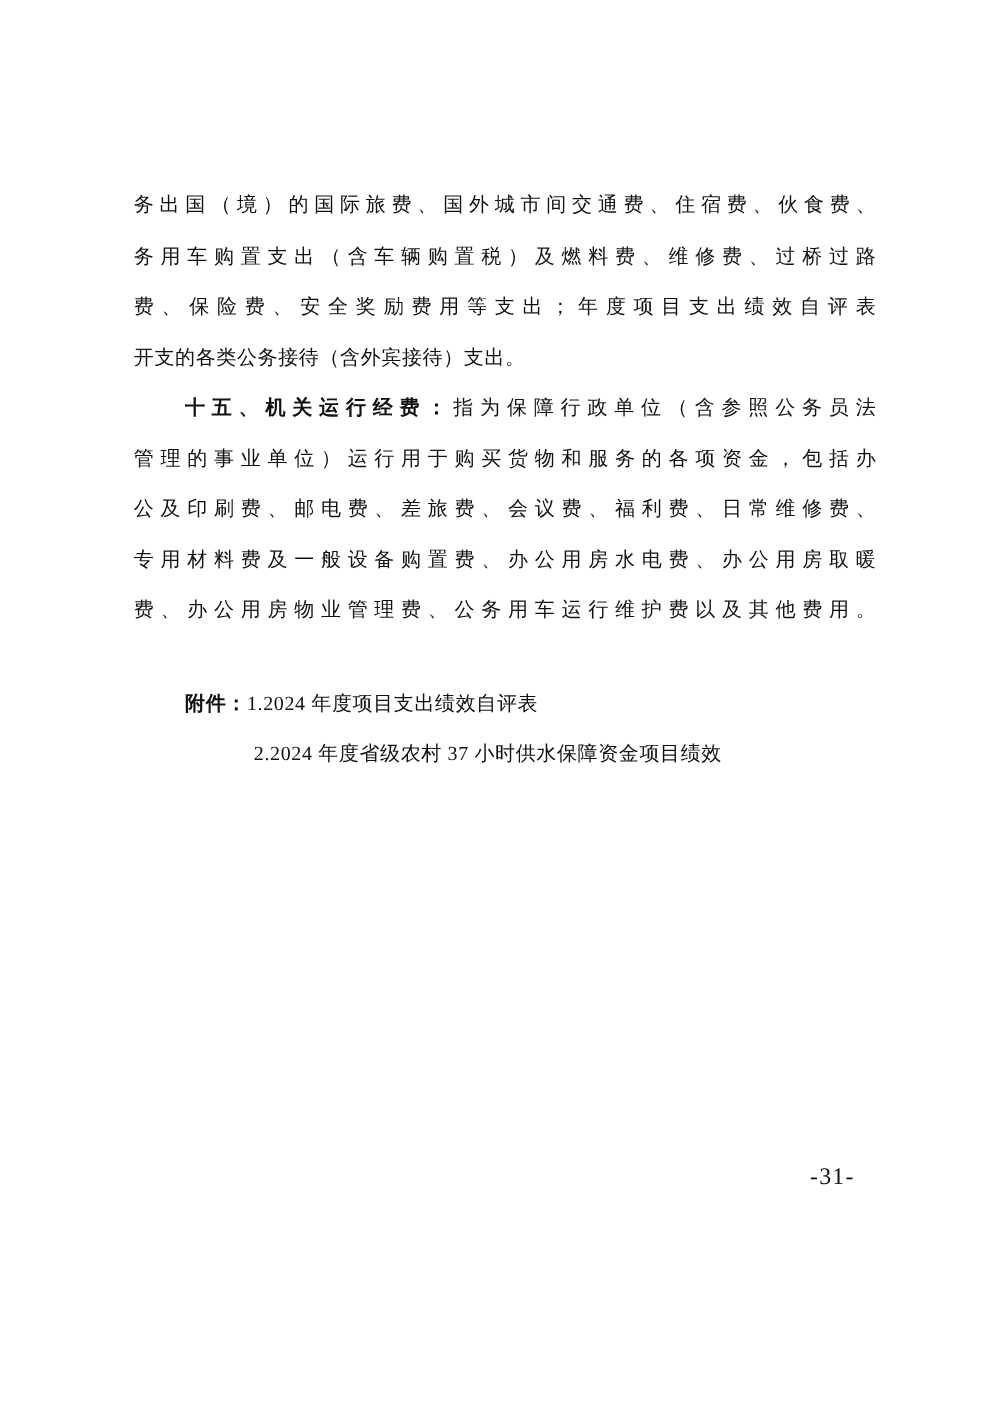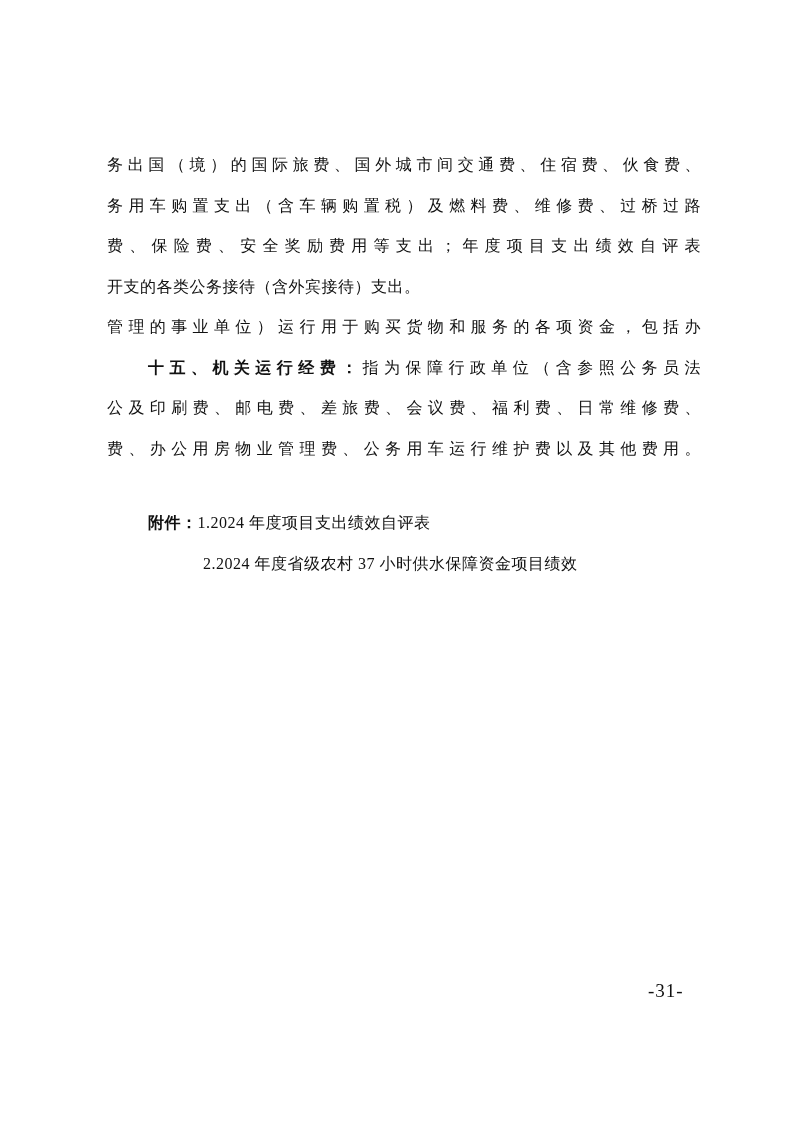--- a/index.html
+++ b/index.html
@@ -45,44 +45,45 @@
   }
   .lead-bold {
     font-weight: 700;
   }
   .spacer {
     height: 34px;
   }
   .page-number {
     position: absolute;
     left: 648px;
-    top: 979px;
+    top: 930px;
     font-size: 19px;
     line-height: 24px;
     letter-spacing: 1px;
     color: #111111;
   }
 </style>
 </head>
 <body>
 
 <div class="page">
 
   <div class="content">
 
     <div class="line justified">务出国（境）的国际旅费、国外城市间交通费、住宿费、伙食费、</div>
     <div class="line justified">务用车购置支出（含车辆购置税）及燃料费、维修费、过桥过路</div>
     <div class="line justified">费、保险费、安全奖励费用等支出；年度项目支出绩效自评表</div>
     <div class="line">开支的各类公务接待（含外宾接待）支出。</div>
 
-    <div class="line justified">管理的事业单位）运行用于购买货物和服务的各项资金，包括办</div>
     <div class="line justified indent-2">
       <span class="lead-bold">十五、机关运行经费：</span><span>指为保障行政单位（含参照公务员法</span>
     </div>
+    <div class="line justified">管理的事业单位）运行用于购买货物和服务的各项资金，包括办</div>
     <div class="line justified">公及印刷费、邮电费、差旅费、会议费、福利费、日常维修费、</div>
+    <div class="line justified">专用材料费及一般设备购置费、办公用房水电费、办公用房取暖</div>
     <div class="line justified">费、办公用房物业管理费、公务用车运行维护费以及其他费用。</div>
 
     <div class="spacer"></div>
 
     <div class="line indent-2">
       <span class="lead-bold">附件：</span><span>1.2024 年度项目支出绩效自评表</span>
     </div>
     <div class="line indent-item">2.2024 年度省级农村 37 小时供水保障资金项目绩效</div>
 
   </div>

